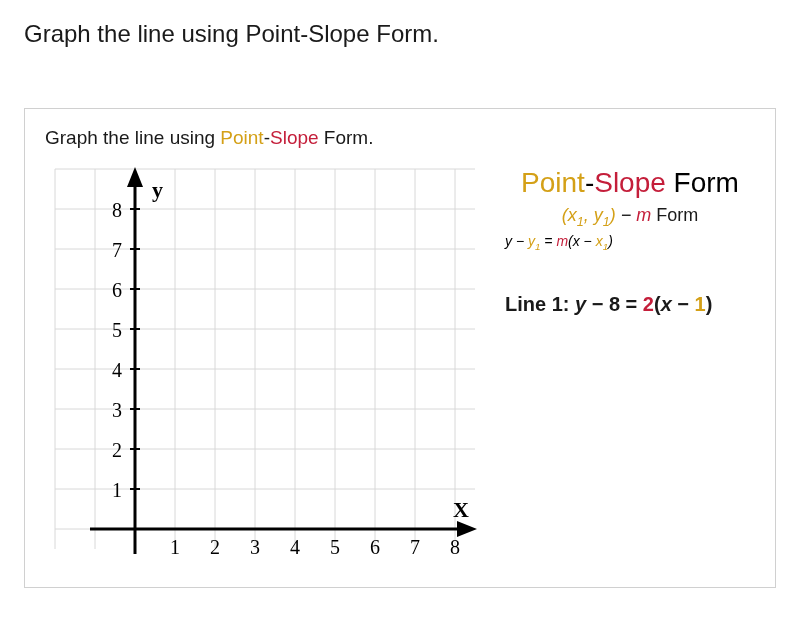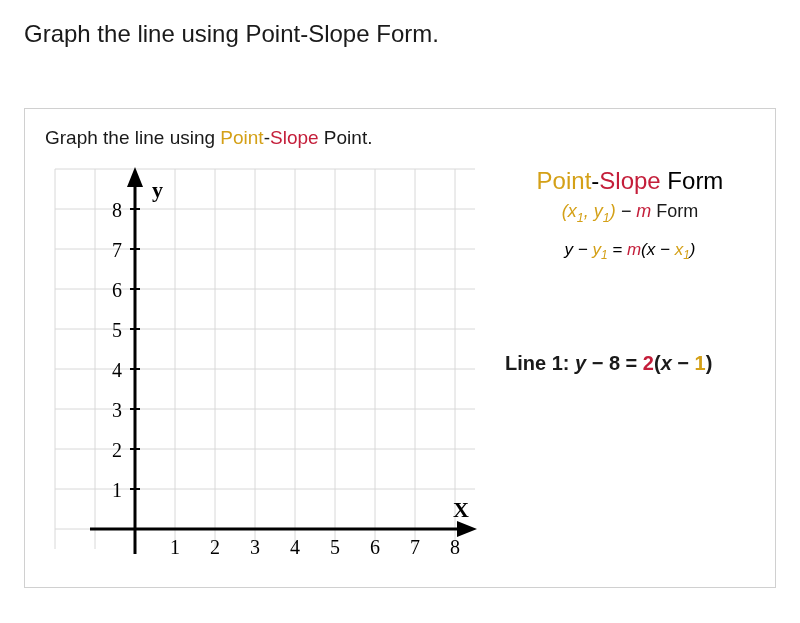--- a/index.html
+++ b/index.html
@@ -44,52 +44,51 @@
     }
     .graph-container {
       flex: 0 0 440px;
       position: relative;
     }
     .formula-container {
       flex: 1;
       padding-top: 8px;
     }
     .formula-title {
-      font-size: 24px;
+      font-size: 28px;
       text-align: center;
       margin-bottom: 6px;
     }
     .formula-title .highlight-point {
       color: #d4a017;
     }
     .formula-title .highlight-slope {
       color: #c41e3a;
     }
     .formula-subtitle {
       font-size: 18px;
       text-align: center;
-      margin-bottom: 15px;
+      margin-bottom: 4px;
       font-style: italic;
     }
     .formula-subtitle .point-part {
       color: #d4a017;
     }
     .formula-subtitle .slope-part {
       color: #c41e3a;
       font-style: italic;
     }
     .formula-subtitle .form-text {
       font-style: normal;
       color: #1a1a1a;
     }
     .formula-equation {
-      font-size: 17px;
-      text-align: center;
-      font-style: italic;
-      margin-bottom: 90px;
+      font-size: 14px;
+      font-style: italic;
+      margin-bottom: 42px;
     }
     .formula-equation .eq-point {
       color: #d4a017;
     }
     .formula-equation .eq-slope {
       color: #c41e3a;
     }
     .line-equation {
       font-size: 20px;
       color: #1a1a1a;
@@ -109,21 +108,21 @@
       vertical-align: sub;
     }
   </style>
 </head>
 <body>
 
 <h1 class="page-title">Graph the line using Point-Slope Form.</h1>
 
 <div class="content-box">
   <div class="box-title">
-    <span>Graph the line using </span><span class="highlight-point">Point</span><span>-</span><span class="highlight-slope">Slope</span><span> Point.</span>
+    <span>Graph the line using </span><span class="highlight-point">Point</span><span>-</span><span class="highlight-slope">Slope</span><span> Form.</span>
   </div>
 
   <div class="content-row">
     <div class="graph-container">
       <svg width="440" height="410">
 
         <g stroke="#d8d8d8" stroke-width="1">
 
           <line x1="10" y1="10" x2="10" y2="390"></line>
           <line x1="50" y1="10" x2="50" y2="390"></line>

